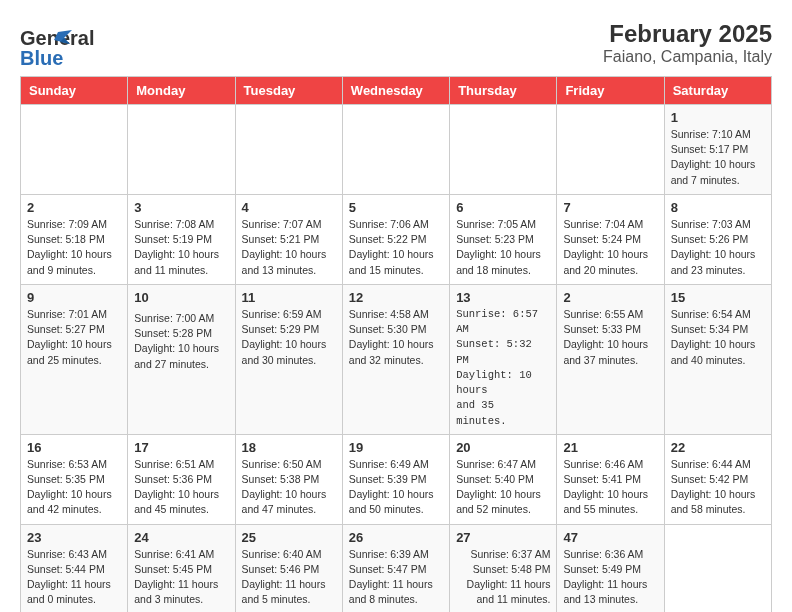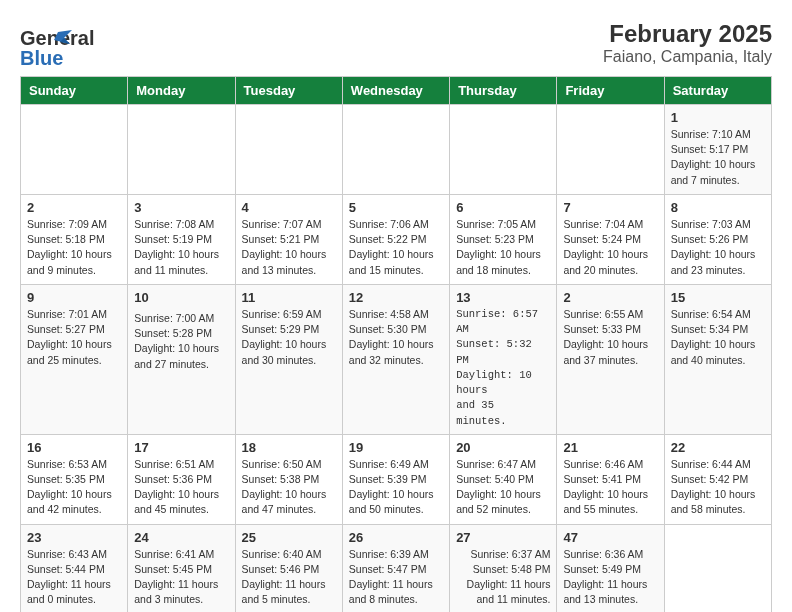--- a/index.html
+++ b/index.html
@@ -32,21 +32,21 @@
     .location {
       font-size: 16px;
       color: #555;
     }
     table {
       width: 100%;
       border-collapse: collapse;
       table-layout: fixed;
     }
     thead tr th {
-      background-color: #15803d;
+      background-color: #ef4444;
       color: #fff;
       text-align: left;
       padding: 6px 8px;
       font-size: 13px;
       border: 1px solid #ccc;
     }
     tbody tr td {
       border: 1px solid #ccc;
       vertical-align: top;
       padding: 5px 6px;

